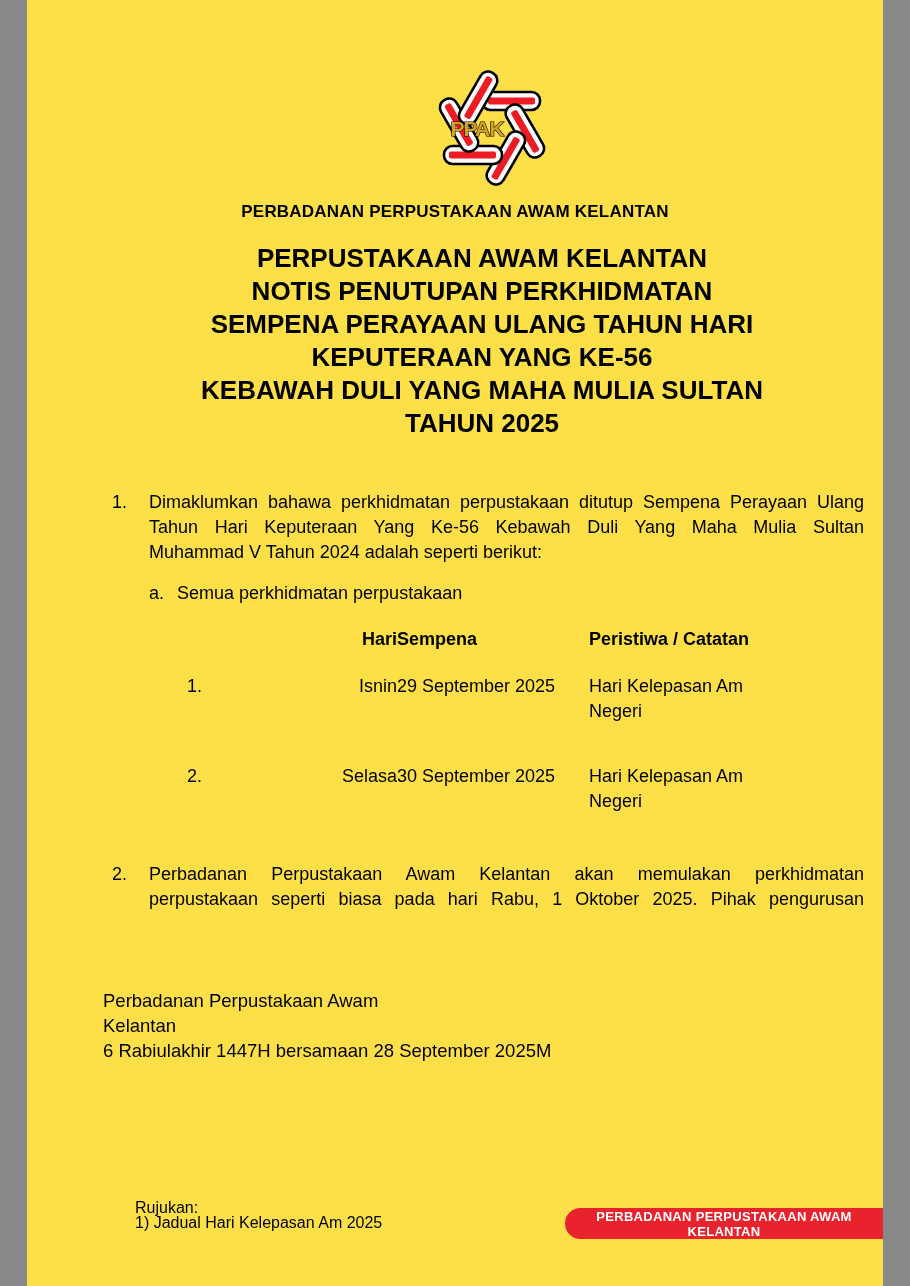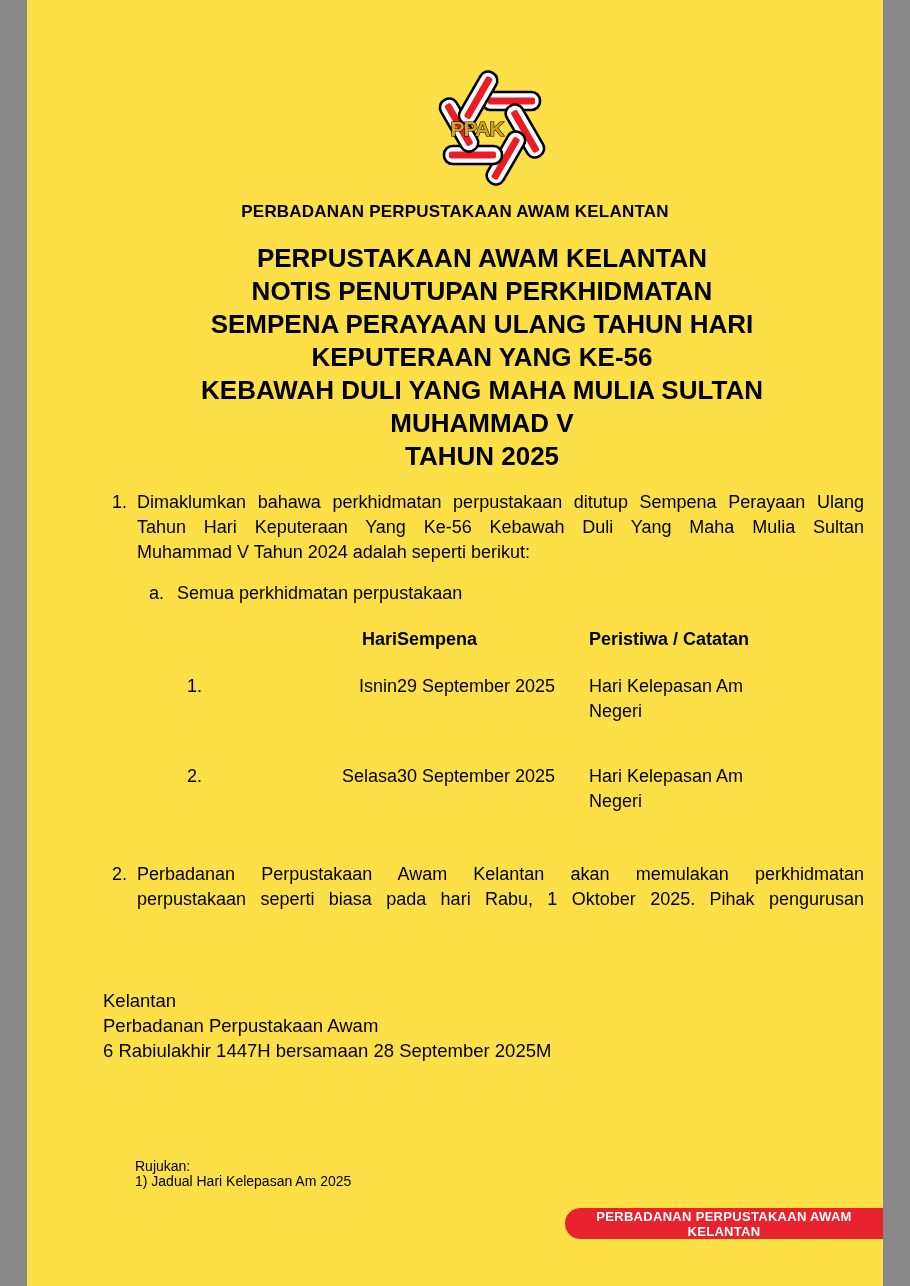--- a/index.html
+++ b/index.html
@@ -34,21 +34,21 @@
     text-align:center; font-weight:bold; font-size:26px; line-height:33px;
   }
 
   
   .num-para {
     position:absolute; left:85px; width:752px;
     font-size:18px; line-height:25px;
     display:flex;
   }
   .num-para .num { flex:0 0 25px; }
-  .num-para .ptext { flex:1 1 auto; }
+  .num-para .ptext { flex:1 1 auto;margin-left:12px; }
   .jline { text-align:justify; text-align-last:justify; }
   .jlast { text-align:left; }
 
   .sub-item {
     position:absolute; left:122px; top:581px;
     font-size:18px; line-height:25px; display:flex;
   }
   .sub-item .letter { flex:0 0 28px; }
 
   
@@ -64,22 +64,22 @@
   .t-row.r2 { margin-top:40px; }
 
   
   .signoff {
     position:absolute; left:76px; top:988px;
     font-size:18.5px; line-height:25px;
   }
 
   
   .footer-ref {
-    position:absolute; left:108px; top:1159px;
-    font-size:14px; line-height:15px;
+    position:absolute; left:108px; top:1200px;
+    font-size:16px; line-height:15px;
   }
   .ribbon {
     position:absolute; left:538px; top:1208px; right:0; height:31px;
     background:#E8232E;
     border-radius:16px 0 0 16px;
     color:#ffffff; font-weight:bold; font-size:13px; letter-spacing:0.3px;
     display:flex; align-items:center; justify-content:center;
     text-align:center;
   }
 </style>
@@ -107,21 +107,20 @@
   </div>
 
   <div class="org-name">PERBADANAN PERPUSTAKAAN AWAM KELANTAN</div>
 
   <div class="doc-title">
     <div>PERPUSTAKAAN AWAM KELANTAN</div>
     <div>NOTIS PENUTUPAN PERKHIDMATAN</div>
     <div>SEMPENA PERAYAAN ULANG TAHUN HARI</div>
     <div>KEPUTERAAN YANG KE-56</div>
     <div>KEBAWAH DULI YANG MAHA MULIA SULTAN</div>
-    <div>MUHAMMAD V</div>
     <div>TAHUN 2025</div>
   </div>
 
   <div class="num-para" style="top:490px">
     <div class="num">1.</div>
     <div class="ptext">
       <div class="jline">Dimaklumkan bahawa perkhidmatan perpustakaan ditutup Sempena Perayaan Ulang</div>
       <div class="jline">Tahun Hari Keputeraan Yang Ke-56 Kebawah Duli Yang Maha Mulia Sultan</div>
       <div class="jlast">Muhammad V Tahun 2024 adalah seperti berikut:</div>
     </div>
@@ -155,22 +154,22 @@
 
   <div class="num-para" style="top:862px">
     <div class="num">2.</div>
     <div class="ptext">
       <div class="jline">Perbadanan Perpustakaan Awam Kelantan akan memulakan perkhidmatan</div>
       <div class="jline">perpustakaan seperti biasa pada hari Rabu, 1 Oktober 2025. Pihak pengurusan</div>
     </div>
   </div>
 
   <div class="signoff">
+    <div>Perbadanan Perpustakaan Awam</div>
     <div>Kelantan</div>
-    <div>Perbadanan Perpustakaan Awam</div>
     <div>6 Rabiulakhir 1447H bersamaan 28 September 2025M</div>
   </div>
 
   <div class="footer-ref">
     <div>Rujukan:</div>
     <div>1) Jadual Hari Kelepasan Am 2025</div>
   </div>
 
   <div class="ribbon">
     <span>PERBADANAN PERPUSTAKAAN AWAM KELANTAN</span>

